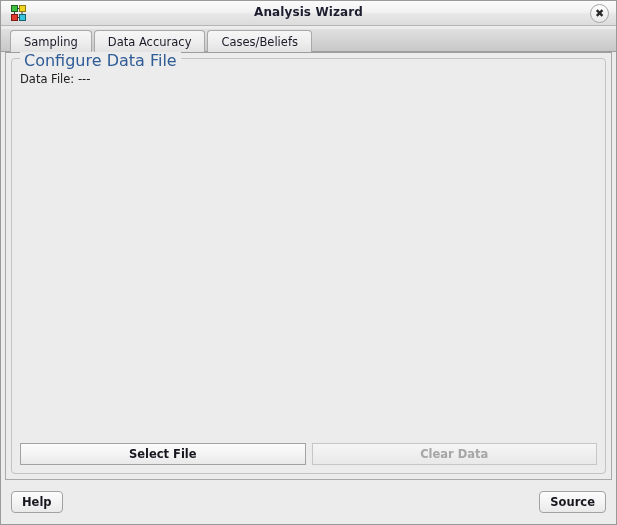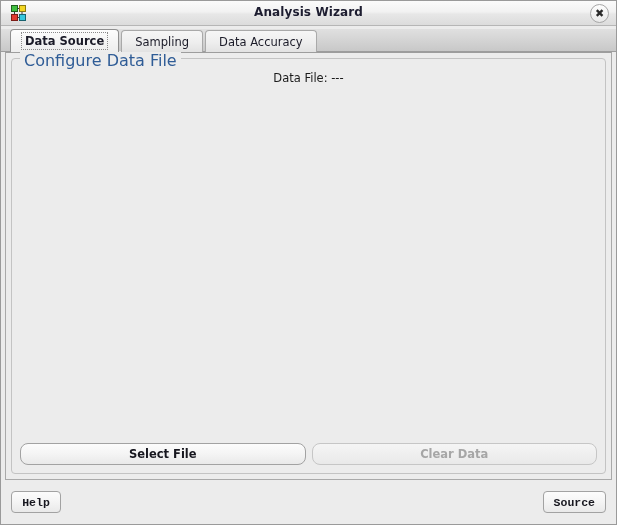--- a/index.html
+++ b/index.html
@@ -158,21 +158,20 @@
     position: absolute;
     left: 8px;
     right: 8px;
     top: 12px;
     height: 16px;
     display: flex;
     justify-content: space-between;
     align-items: center;
     font-size: 11.5px;
     color: #1b1b1b;
-    flex-direction: column;
   }
 
   
   .action-row {
     position: absolute;
     left: 8px;
     right: 8px;
     bottom: 8px;
     height: 22px;
     display: flex;
@@ -180,21 +179,21 @@
   }
   .wide-btn {
     flex: 1 1 0;
     height: 22px;
     box-sizing: border-box;
     display: flex;
     align-items: center;
     justify-content: center;
     font-size: 11.5px;
     font-weight: bold;
-    border-radius: 8px;
+    border-radius: 0;
     border: 1px solid #a2a2a2;
     background: linear-gradient(to bottom, #fcfcfc 0%, #f4f4f4 50%, #e9e9e9 100%);
     color: #17171f;
     cursor: pointer;
     white-space: nowrap;
   }
   .wide-btn.disabled {
     color: #a6a6a6;
     border-color: #c6c6c6;
     background: linear-gradient(to bottom, #f5f5f5 0%, #efefef 50%, #e9e9e9 100%);
@@ -221,21 +220,20 @@
     display: flex;
     align-items: center;
     justify-content: center;
     font-size: 11.5px;
     font-weight: bold;
     color: #17171f;
     border: 1px solid #a2a2a2;
     border-radius: 4px;
     background: linear-gradient(to bottom, #fcfcfc 0%, #f4f4f4 50%, #e9e9e9 100%);
     cursor: pointer;
-    font-family: Liberation Mono, monospace;
   }
 </style>
 </head>
 <body>
 
 <div id="window">
 
   <div class="titlebar">
     <span class="app-icon">
       <svg width="19" height="19" viewBox="0 0 19 19" xmlns="http://www.w3.org/2000/svg">
@@ -247,28 +245,28 @@
         <rect x="10.5" y="1.5" width="6" height="6" fill="#f2d522" stroke="#8a7a10" stroke-width="1"></rect>
         <rect x="2.5" y="10.5" width="6" height="6" fill="#e03a2f" stroke="#7d1d17" stroke-width="1"></rect>
         <rect x="10.5" y="10.5" width="6" height="6" fill="#35c6dd" stroke="#18616e" stroke-width="1"></rect>
       </svg>
     </span>
     <div class="title-text">Analysis Wizard</div>
     <div class="close-btn">✖</div>
   </div>
 
   <div class="tabstrip">
-    <div class="tab selected">
-      <span class="tab-label">Data Source</span>
-    </div>
     <div class="tab">
       <span class="tab-label">Sampling</span>
     </div>
     <div class="tab">
       <span class="tab-label">Data Accuracy</span>
+    </div>
+    <div class="tab">
+      <span class="tab-label">Cases/Beliefs</span>
     </div>
   </div>
 
   <div class="content-panel">
     <div class="groupbox">
       <span class="groupbox-title">Configure Data File</span>
 
       <div class="row-info">
         <span>Data File: ---</span>
       </div>

